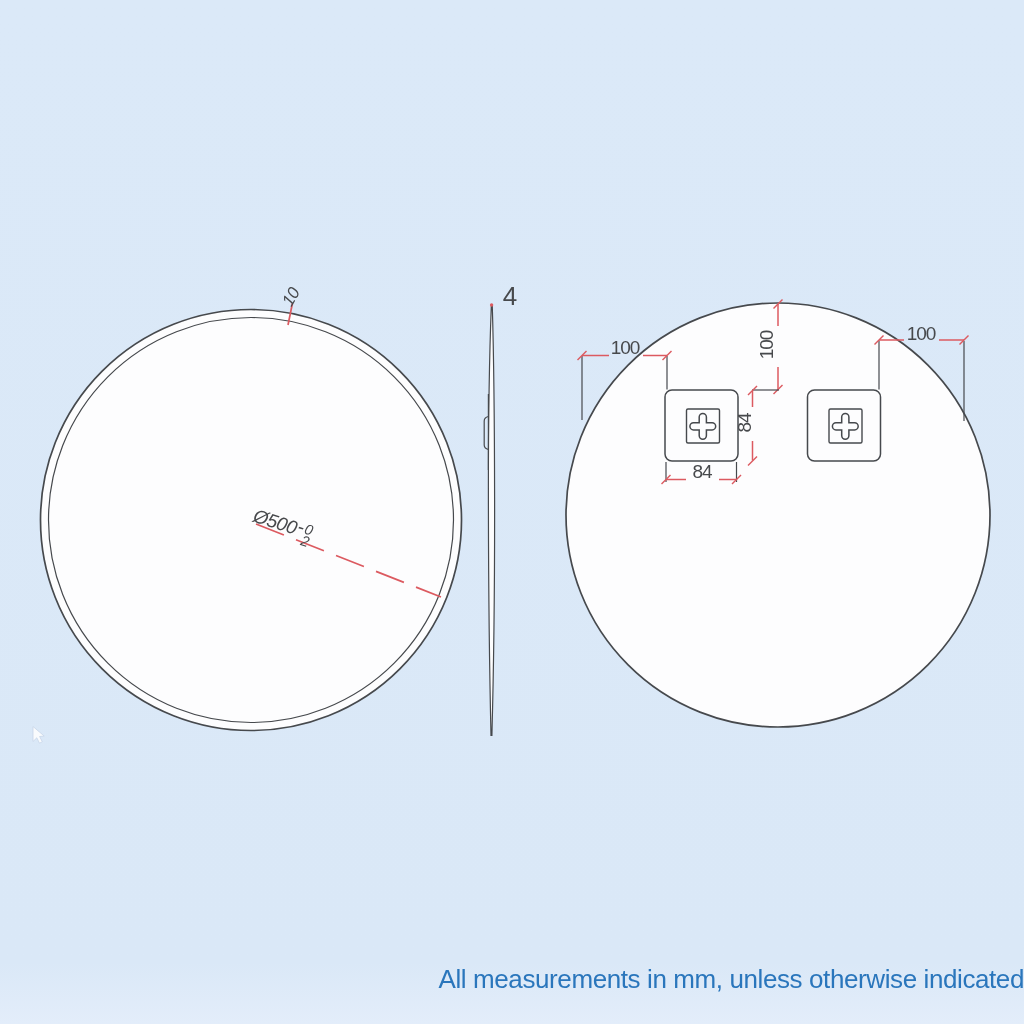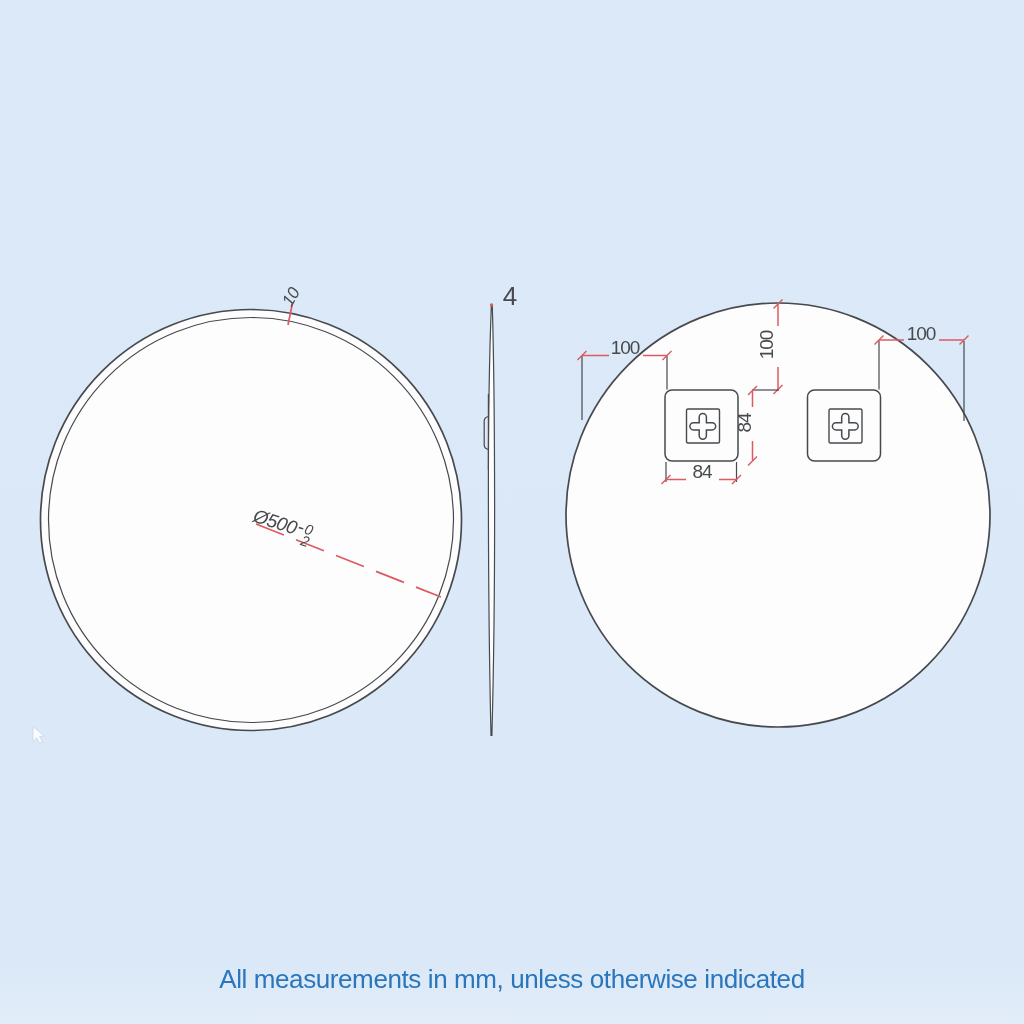--- a/index.html
+++ b/index.html
@@ -25,21 +25,21 @@
   }
   .dia-callout{
     position:absolute;left:251px;top:500px;display:flex;align-items:flex-end;
     color:#47494c;transform:rotate(17.5deg);transform-origin:0 100%;line-height:1;
   }
   .dia-main{font-size:19px;font-style:italic;letter-spacing:-0.5px;}
   .dia-dash{font-size:19px;font-style:italic;margin:0 0 3px 1px;}
   .dia-tol{display:flex;flex-direction:column;font-size:14.5px;font-style:italic;
     line-height:12px;transform:translateY(6px);margin-left:1px;}
   .footer-note{
-    position:absolute;left:0;top:964px;width:1024px;text-align:center;
+    position:absolute;left:0;top:964px;width:1024px;text-align:right;
     color:#2a76bc;font-size:26px;letter-spacing:-0.4px;
   }
 </style>
 </head>
 <body>
 
 <div class="canvas">
 
   <svg class="linework" width="1024" height="1024" viewBox="0 0 1024 1024">
 

